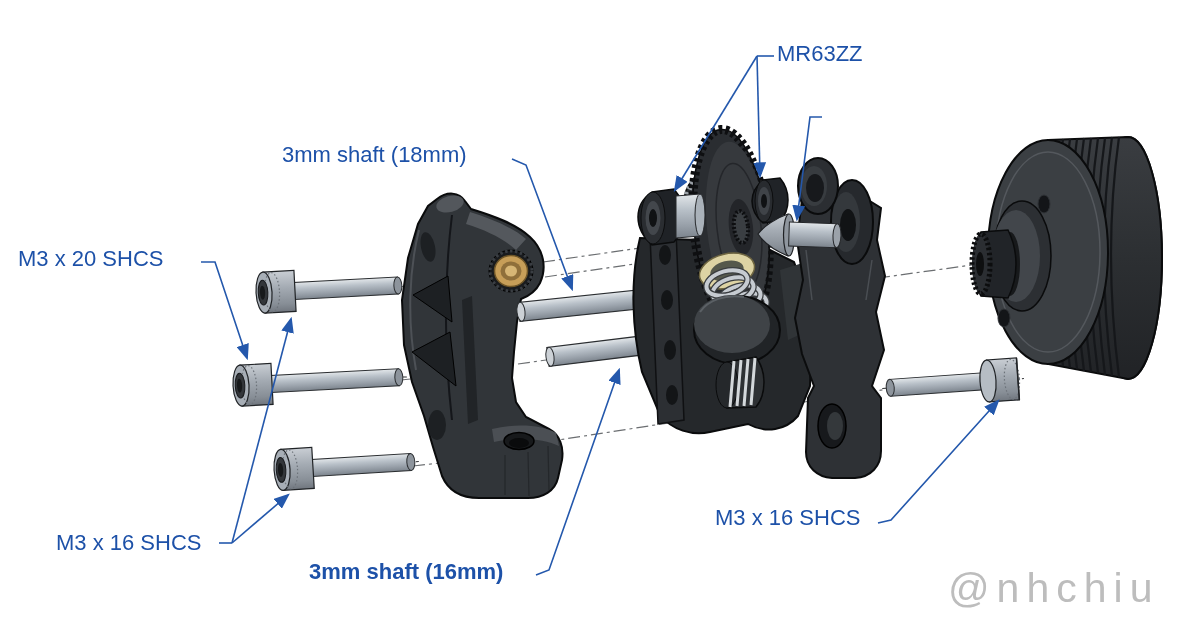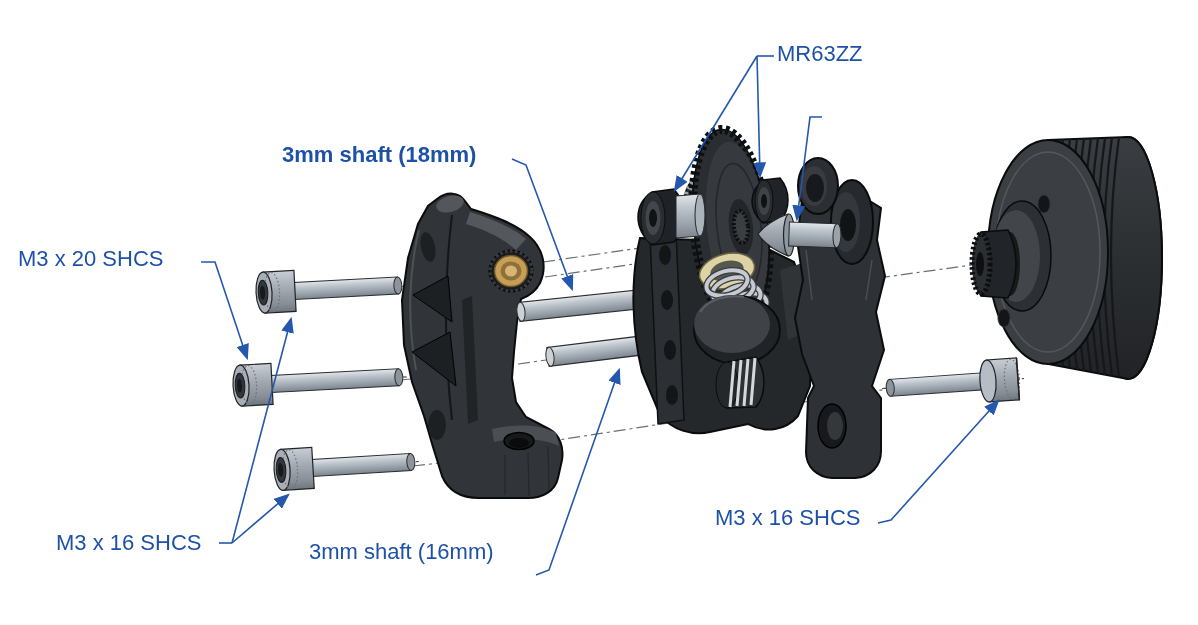--- a/index.html
+++ b/index.html
@@ -288,20 +288,21 @@
     <path d="M 201 262 L 215 262 L 247 358" marker-end="url(#arr)"></path>
     <path d="M 219 543 L 232 543"></path>
     <path d="M 232 543 L 291 319" marker-end="url(#arr)"></path>
     <path d="M 232 543 L 288 495" marker-end="url(#arr)"></path>
     <path d="M 536 575 L 549 570 L 619 370" marker-end="url(#arr)"></path>
     <path d="M 878 523 L 891 520 L 998 401" marker-end="url(#arr)"></path>
   </g>
 </svg>
 
 <div class="callout" style="left:777px;top:42px;">MR63ZZ</div>
-<div class="callout" style="left:282px;top:143px;font-weight:bold;">3mm shaft (18mm)</div>
+<div class="callout" style="left:282px;top:143px;">3mm shaft (18mm)</div>
 <div class="callout" style="left:18px;top:247px;">M3 x 20 SHCS</div>
 <div class="callout" style="left:56px;top:531px;">M3 x 16 SHCS</div>
-<div class="callout" style="left:309px;top:540px;">3mm shaft (16mm)</div>
+<div class="callout" style="left:309px;top:560px;font-weight:bold;">3mm shaft (16mm)</div>
 <div class="callout" style="left:715px;top:506px;">M3 x 16 SHCS</div>
 
+<div class="watermark" style="left:948px;top:565px;">@nhchiu</div>
 
 </div>
 
 </body></html>

